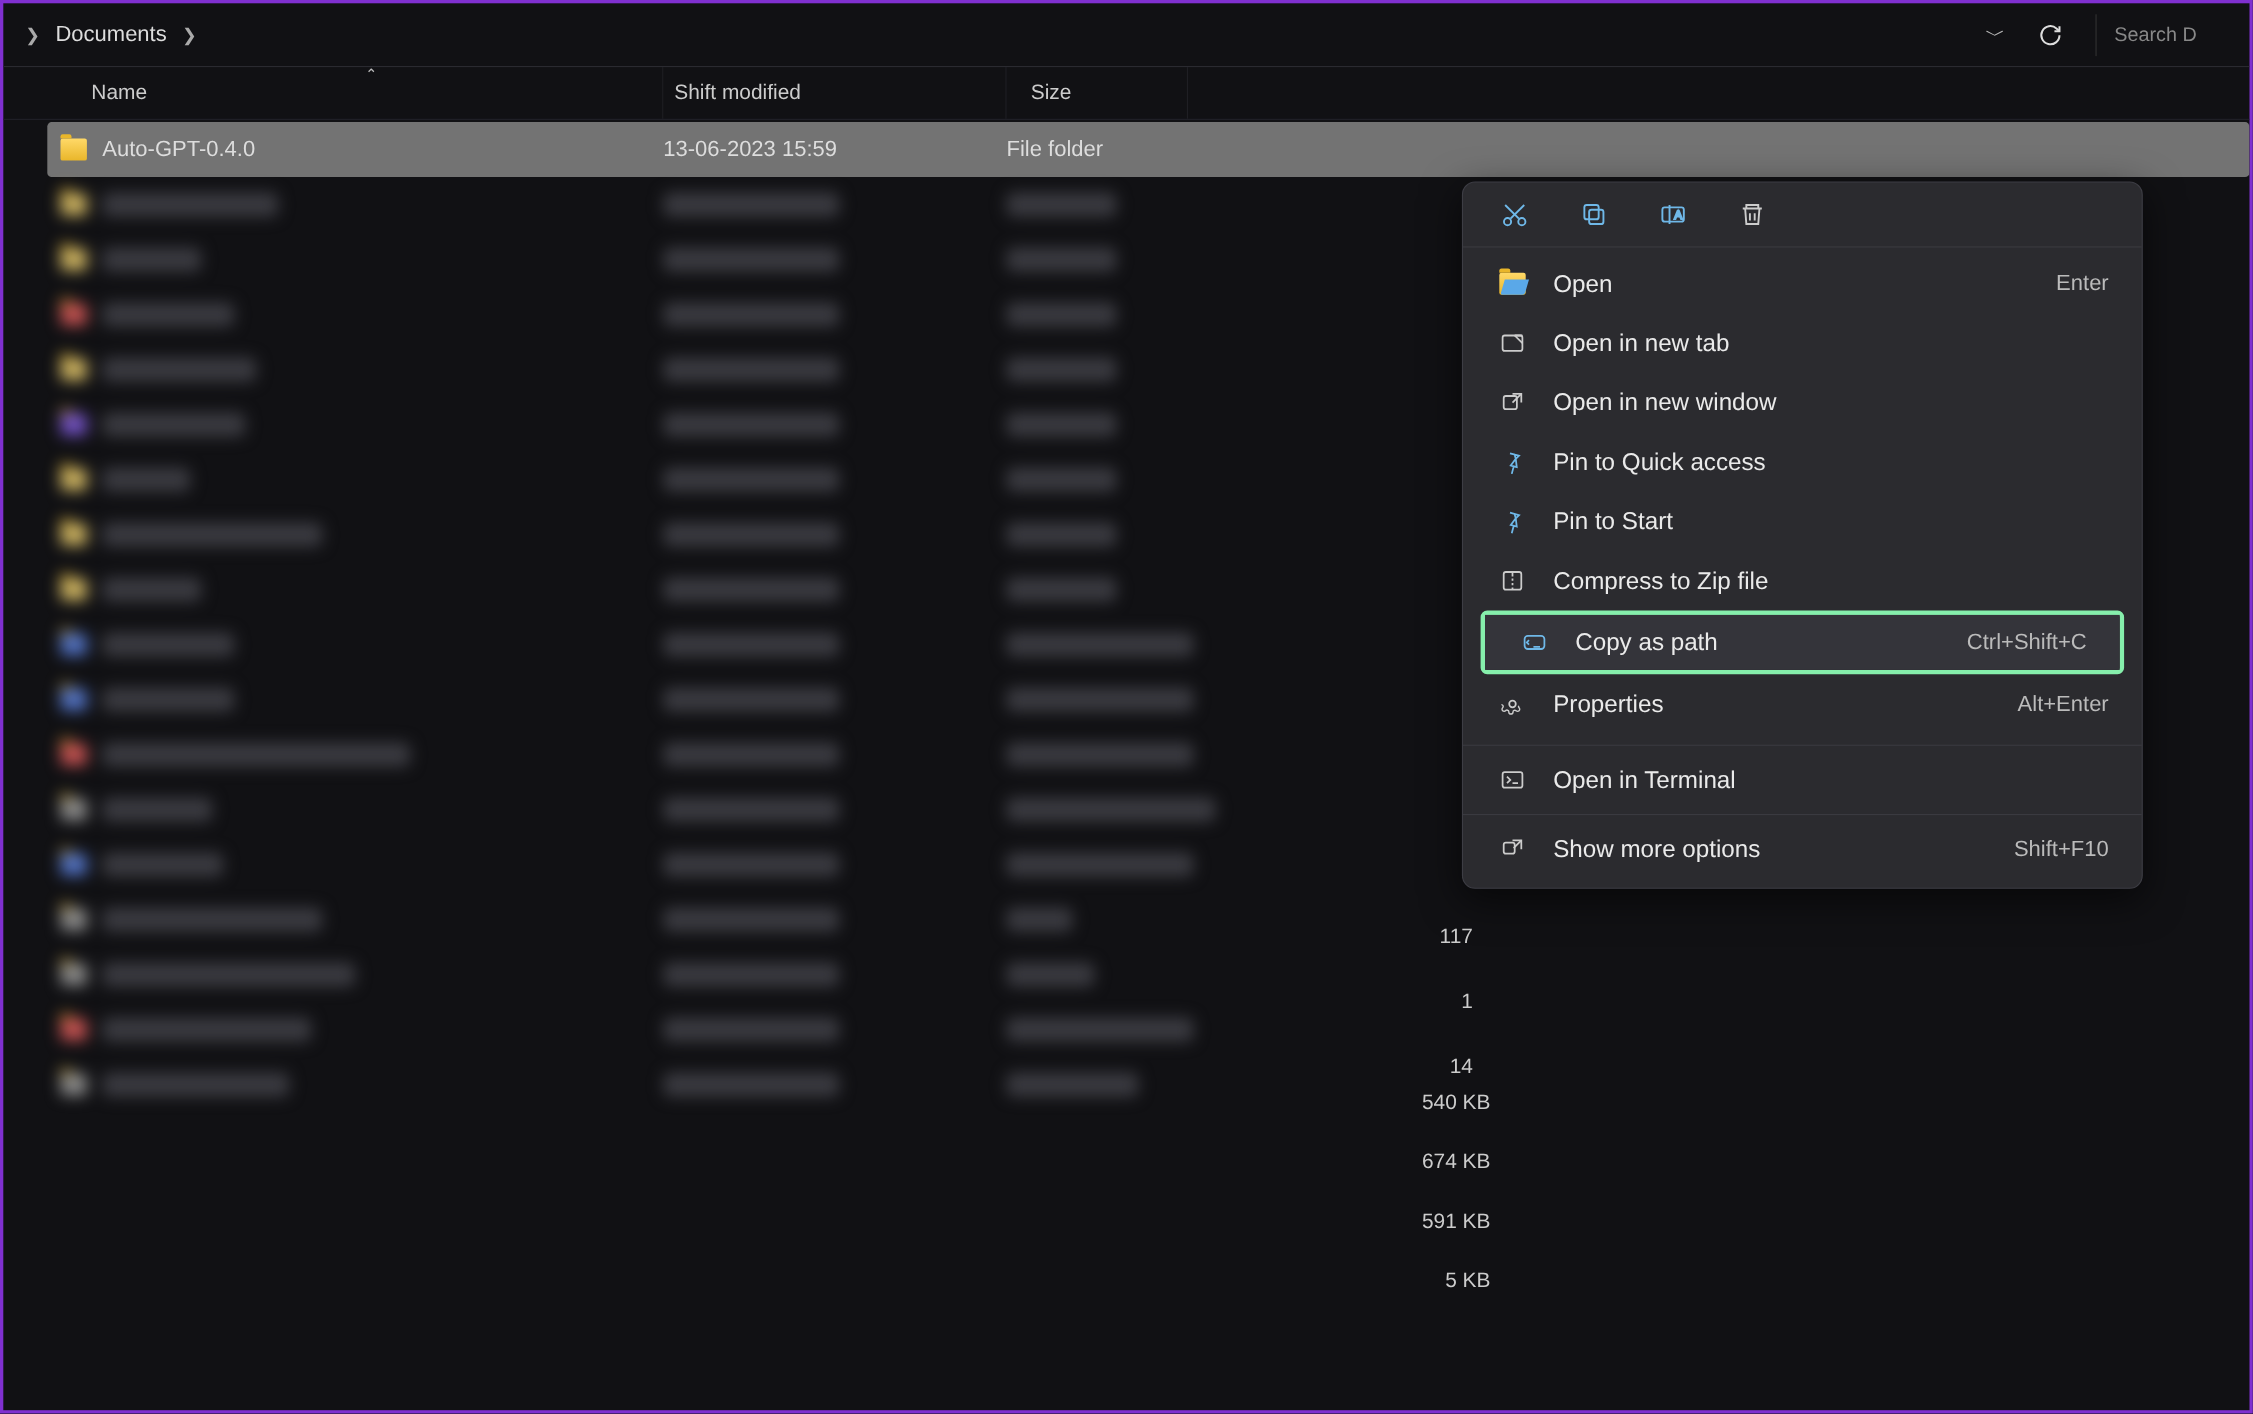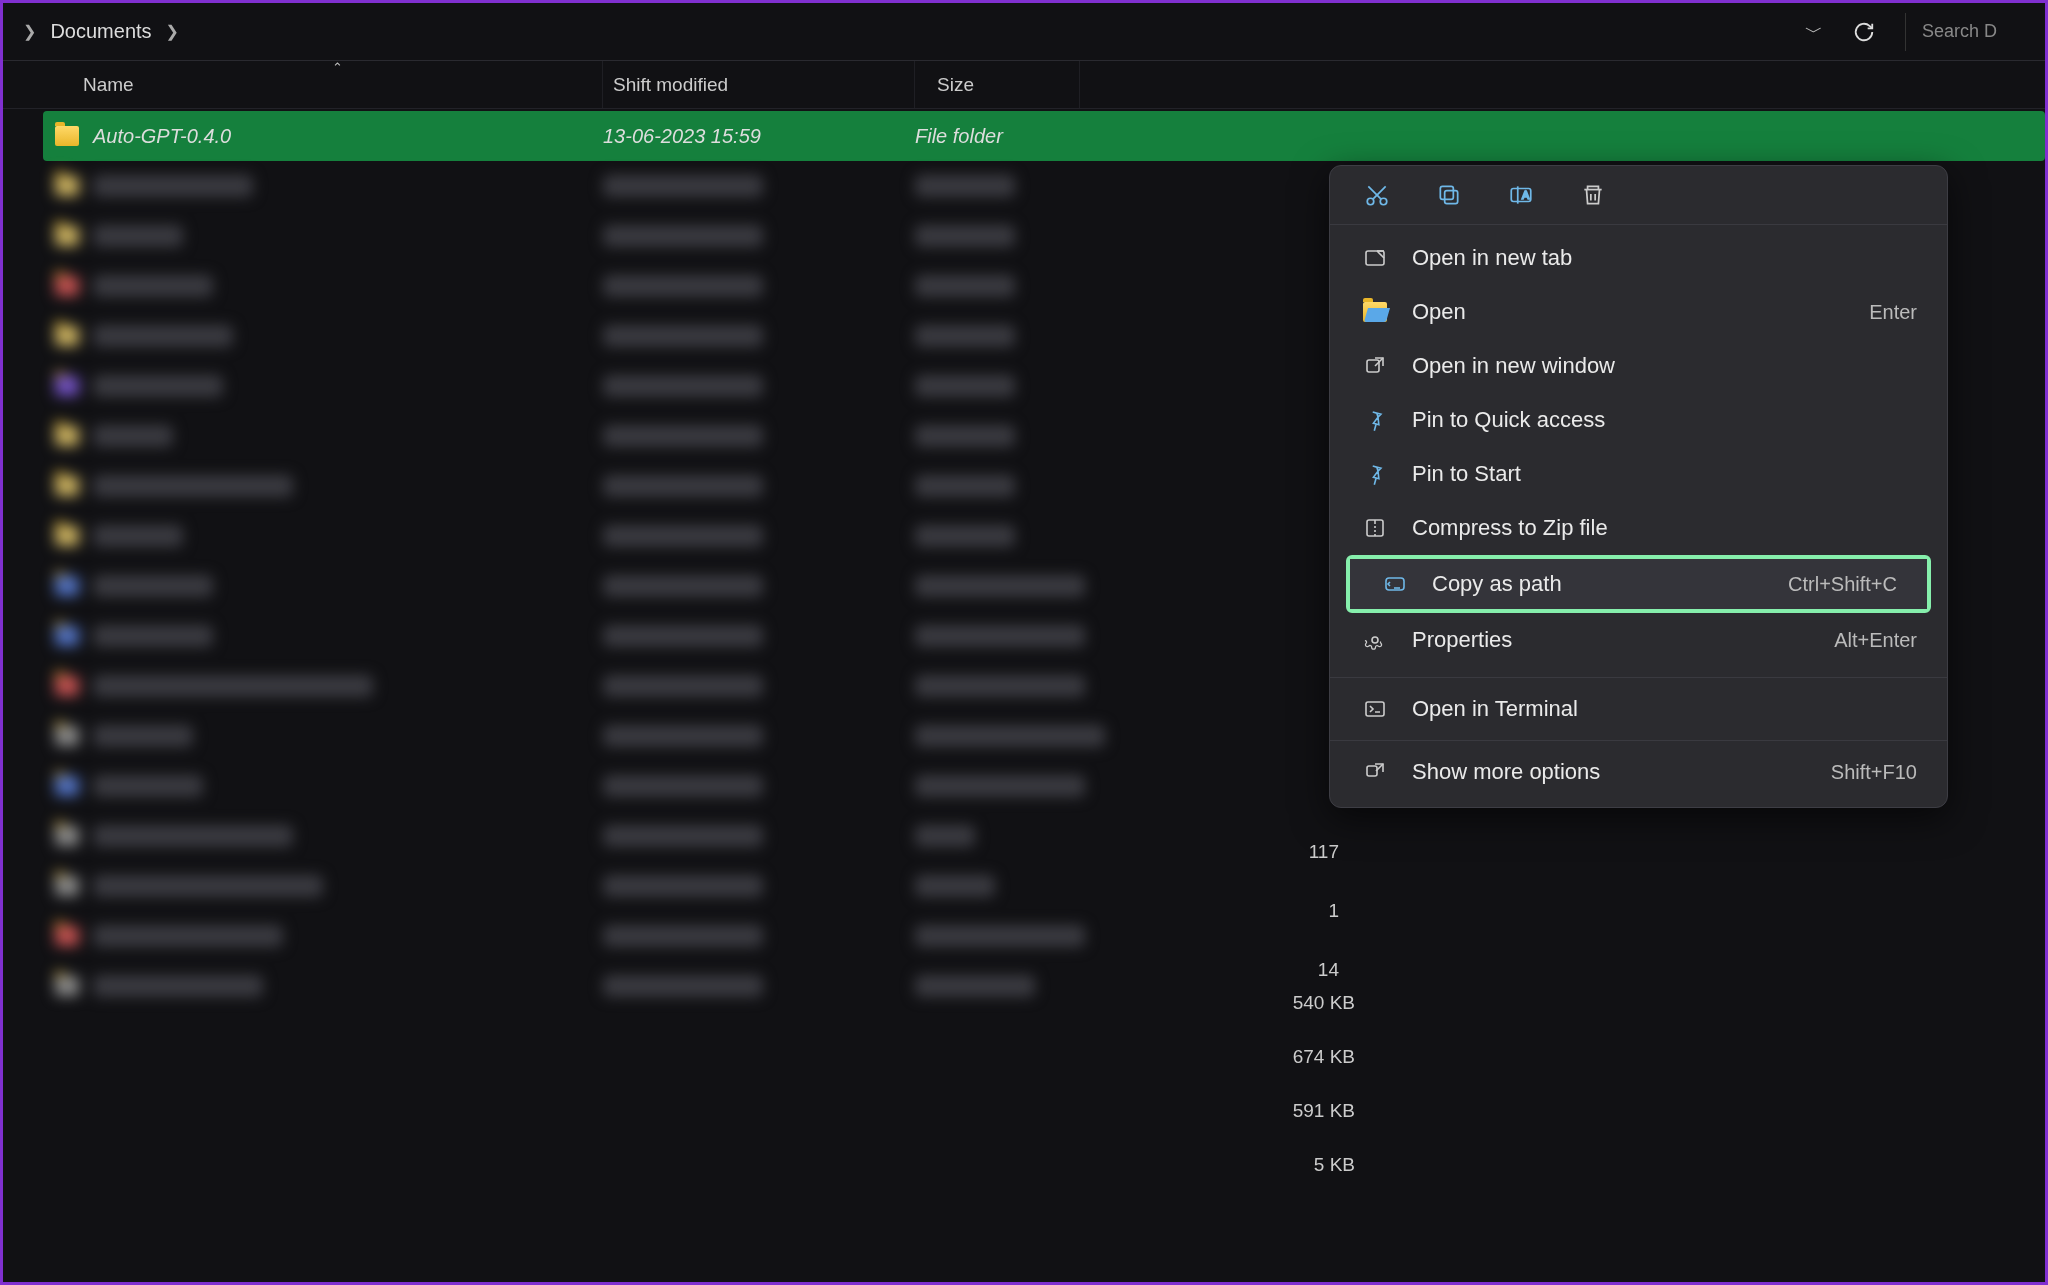--- a/index.html
+++ b/index.html
@@ -83,22 +83,21 @@
 }
 .row {
   display: flex;
   align-items: center;
   height: 50px;
   font-size: 20px;
   color: #ddd;
   border-radius: 4px;
 }
 .row.selected {
-  background: #15803d;
-  font-style: italic;
+  background: #737373;
 }
 .cell-name { width: 560px; display: flex; align-items: center; gap: 14px; padding-left: 12px; }
 .cell-date { width: 312px; }
 .cell-type { width: 270px; }
 .cell-size { width: 158px; text-align: right; }
 .folder-icon {
   width: 24px; height: 20px;
   background: linear-gradient(#ffd968, #e9b62a);
   border-radius: 2px;
   position: relative;
@@ -484,34 +483,34 @@
         <path d="M4 7h16"></path>
         <path d="M7 7V4h10v3"></path>
         <path d="M6 7l1 13h10l1-13"></path>
         <path d="M10 11v6M14 11v6"></path>
       </svg>
   </div>
 
   <div class="ctx-section">
     <div class="ctx-item">
       <div class="mi">
+          <div class="open-folder-icon"></div>
+        </div>
+      <span>Open</span>
+      <span class="shortcut">Enter</span>
+    </div>
+    <div class="ctx-item">
+      <div class="mi">
           <svg viewBox="0 0 24 24" fill="none" stroke="#ccc" stroke-width="1.6">
             <rect x="3" y="5" width="18" height="14" rx="2"></rect>
             <path d="M14 5l7 7"></path>
             <path d="M21 5h-7"></path>
           </svg>
         </div>
       <span>Open in new tab</span>
-    </div>
-    <div class="ctx-item">
-      <div class="mi">
-          <div class="open-folder-icon"></div>
-        </div>
-      <span>Open</span>
-      <span class="shortcut">Enter</span>
     </div>
     <div class="ctx-item">
       <div class="mi">
           <svg viewBox="0 0 24 24" fill="none" stroke="#ccc" stroke-width="1.6">
             <rect x="4" y="6" width="12" height="12" rx="2"></rect>
             <path d="M12 4h8v8"></path>
             <path d="M20 4l-8 8"></path>
           </svg>
         </div>
       <span>Open in new window</span>

